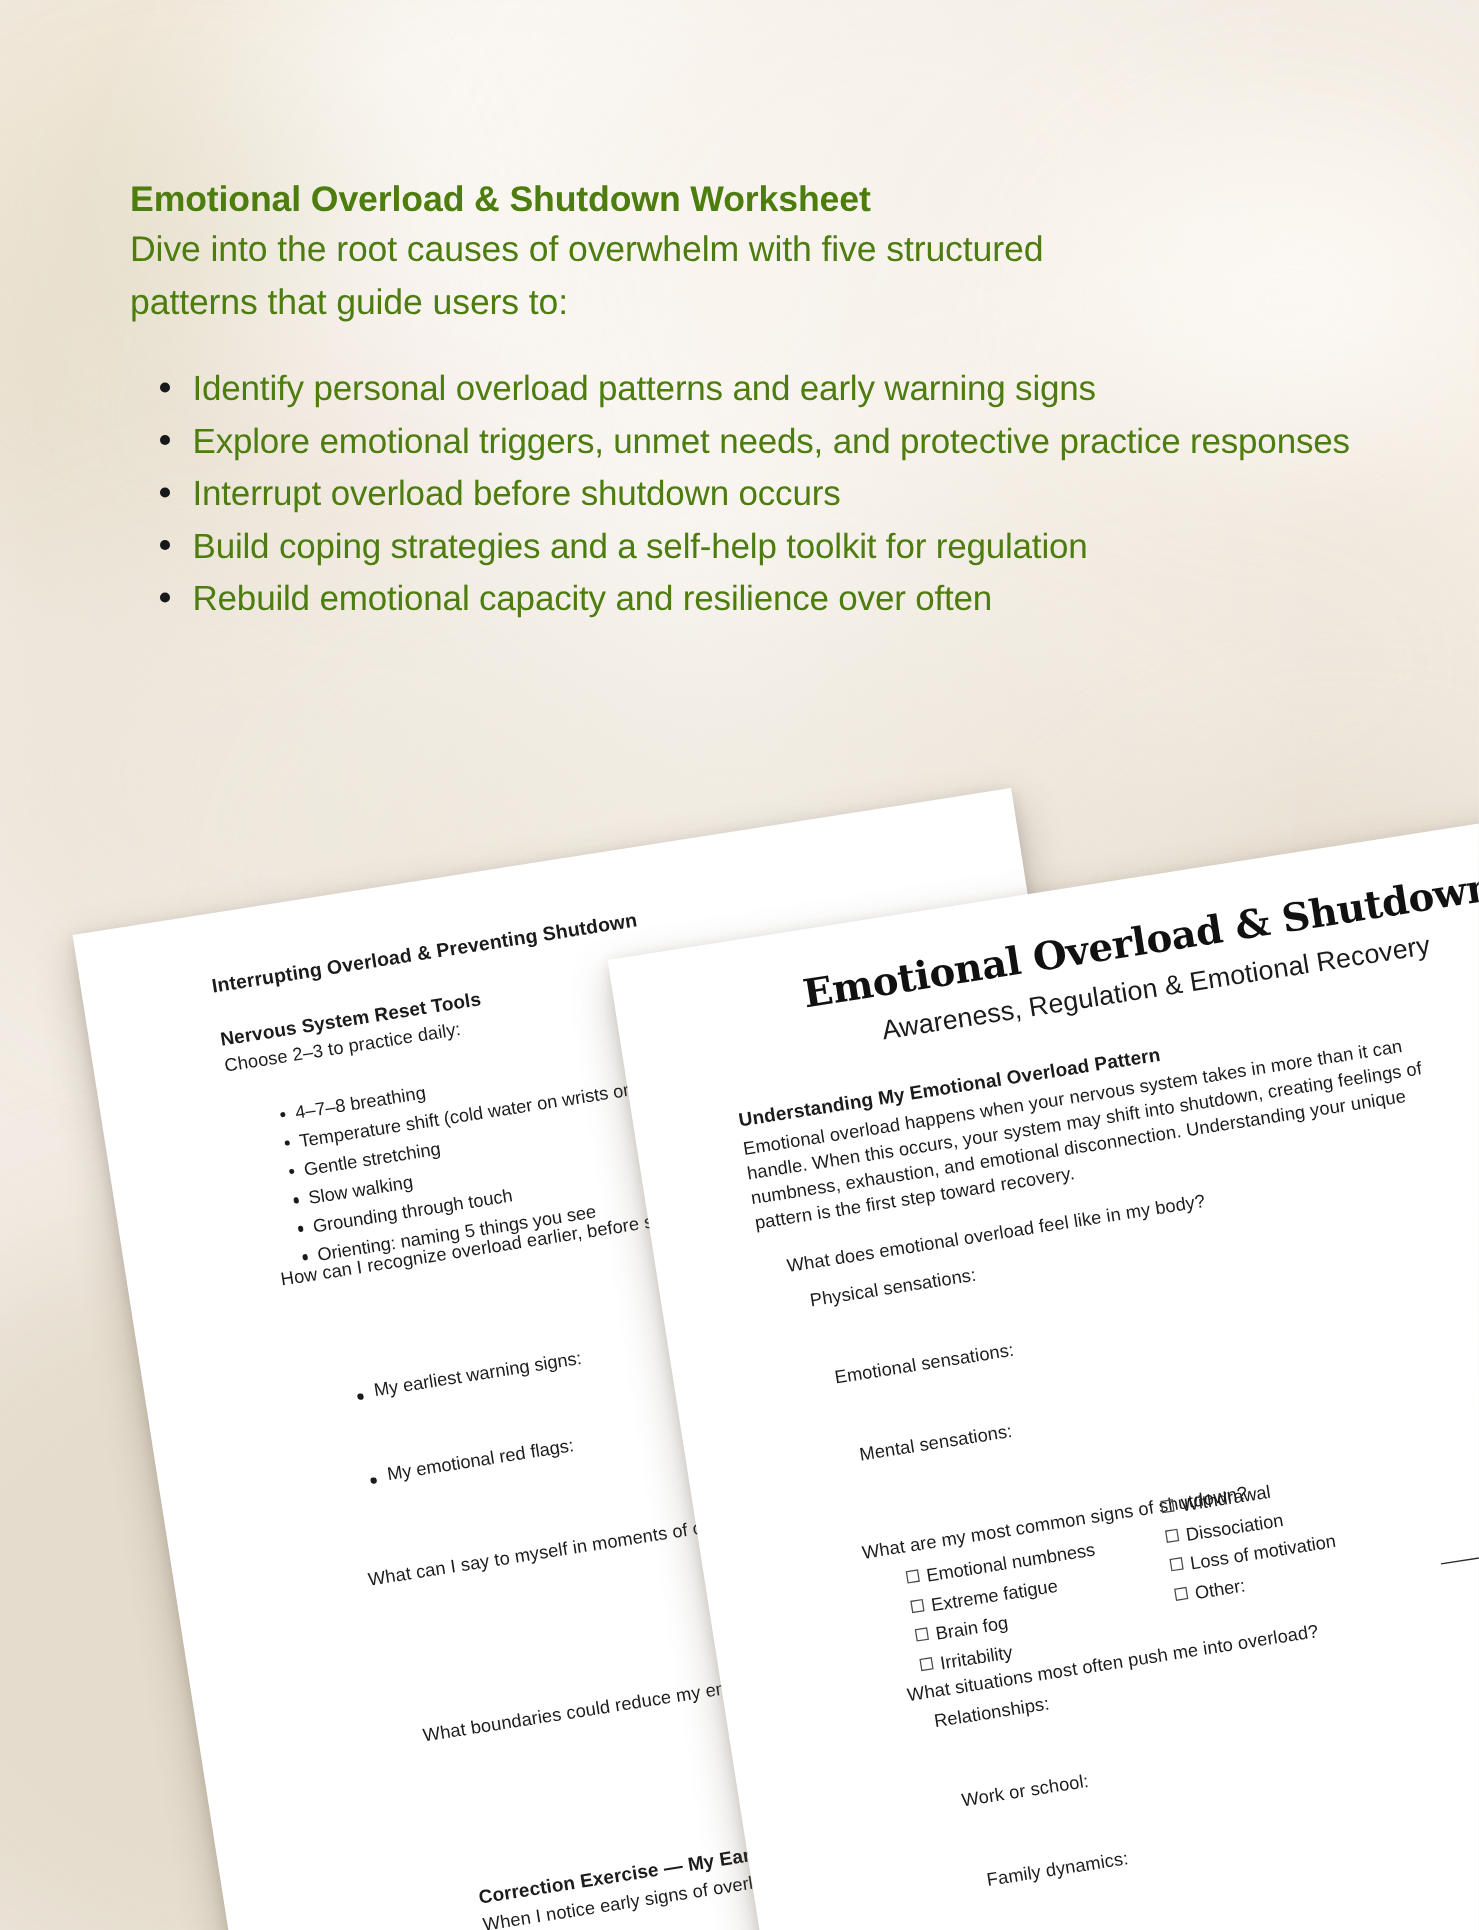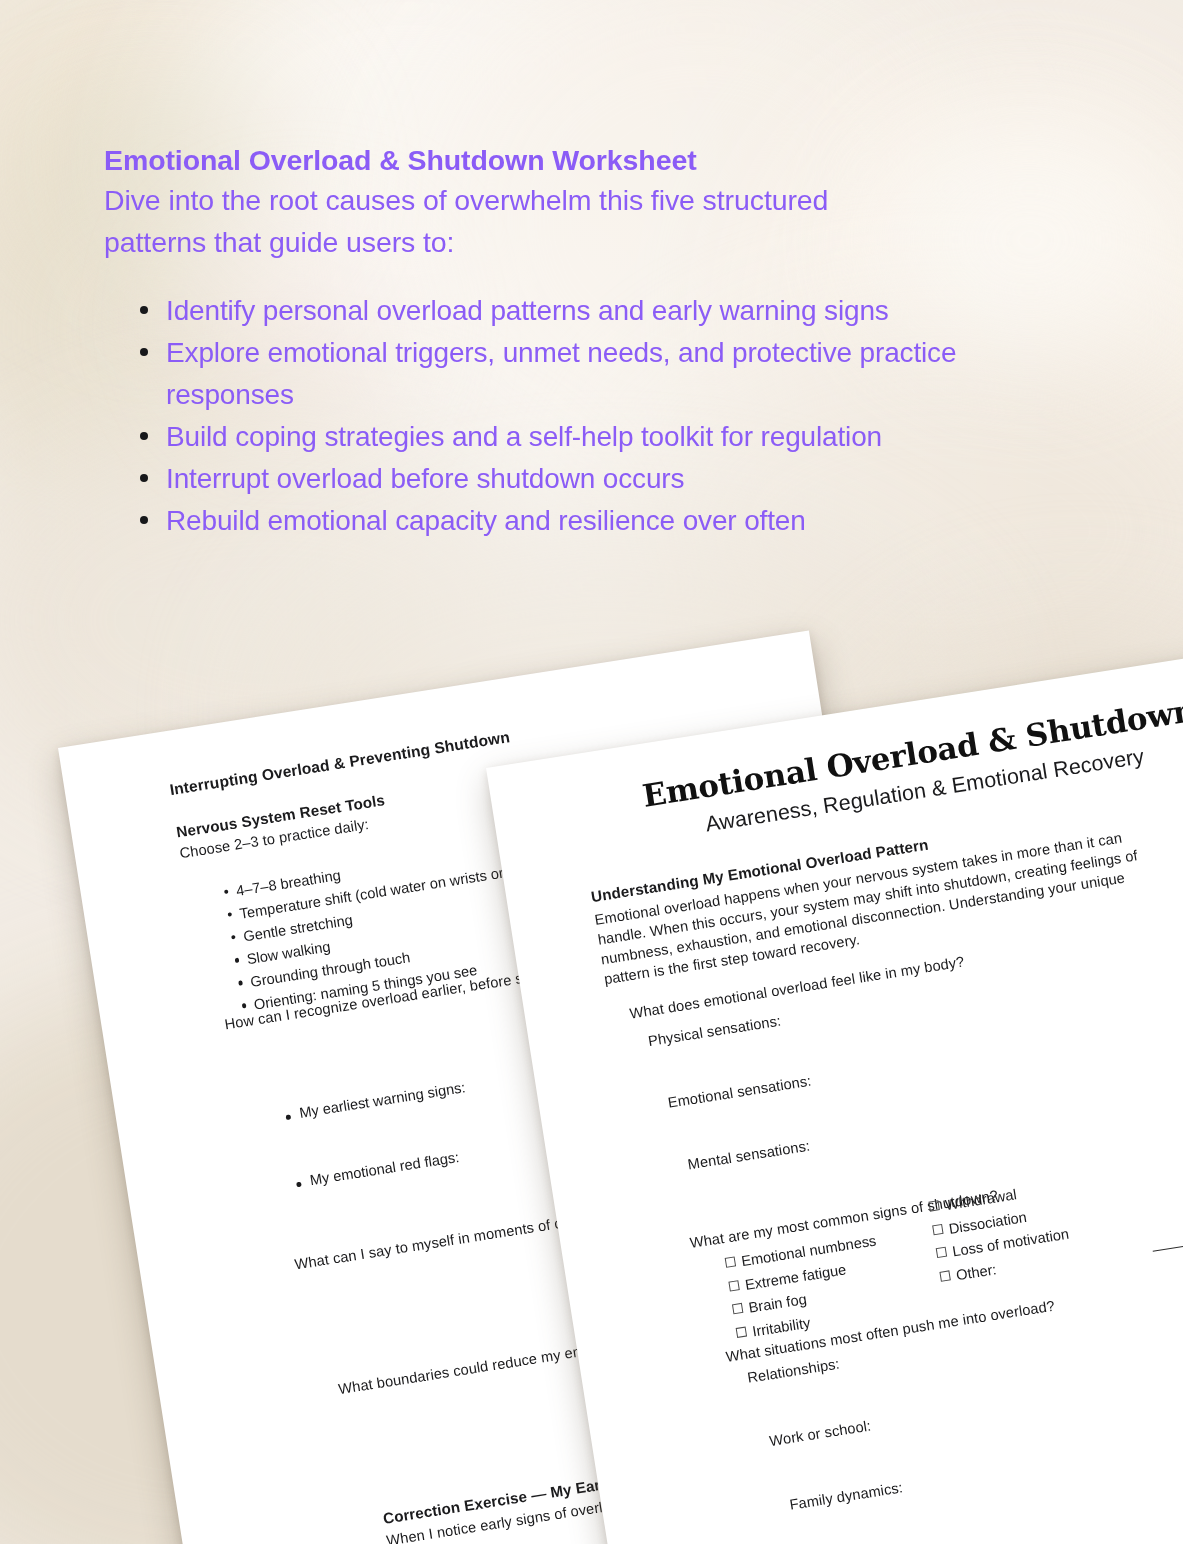--- a/index.html
+++ b/index.html
@@ -21,25 +21,25 @@
   #bg .b8{left:260px;top:520px;width:700px;height:380px;background:#e9e0d2;opacity:.8;}
   #bg .b9{left:830px;top:620px;width:500px;height:500px;background:#e6ddcf;opacity:.8;}
   #bg .b10{left:-160px;top:980px;width:700px;height:640px;background:#e4dbcb;opacity:.9;}
   #bg .b11{left:40px;top:60px;width:260px;height:220px;background:#e2dcc6;opacity:.55;}
   #bg .b12{left:880px;top:120px;width:300px;height:240px;background:#fdfbf7;opacity:.7;}
   #bg .b13{left:200px;top:230px;width:200px;height:180px;background:#f2e3df;opacity:.5;}
   #bg .vign{position:absolute;inset:0;
     background:radial-gradient(ellipse at 46% 30%, rgba(255,255,255,.42) 0%, rgba(255,255,255,0) 58%);}
 
   
-  #copy{position:absolute;left:104px;top:142px;width:980px;z-index:5;color:#8b5cf6;}
+  #copy{position:absolute;left:104px;top:142px;width:980px;z-index:5;color:#4d7c0f;}
   #copy h1{margin:0;font-size:28.5px;line-height:1.33;font-weight:700;letter-spacing:-.1px;}
   #copy .lede{margin:0;font-size:28.5px;line-height:1.47;font-weight:400;letter-spacing:-.1px;}
   #copy ul{margin:26px 0 0 0;padding:0 0 0 50px;list-style:none;}
-  #copy li{position:relative;font-size:28px;line-height:1.505;font-weight:400;letter-spacing:-.15px;margin-left:12px;}
+  #copy li{position:relative;font-size:28px;line-height:1.505;font-weight:400;letter-spacing:-.15px;}
   #copy li::before{content:"";position:absolute;left:-26px;top:16px;width:8px;height:8px;border-radius:50%;background:#17181a;}
 
   
   .page{position:absolute;background:#ffffff;z-index:6;
         box-shadow:0 14px 34px rgba(92,78,62,.33), 0 3px 10px rgba(92,78,62,.18);}
   #page-back{left:58px;top:748px;width:760px;height:1000px;transform:rotate(-8.9deg);transform-origin:0 0;z-index:6;}
   #page-front{left:486px;top:768px;width:780px;height:1000px;transform:rotate(-8.9deg);transform-origin:0 0;z-index:7;}
   .sheet{position:absolute;inset:0;overflow:hidden;color:#1b1b1d;}
 
   
@@ -79,28 +79,28 @@
   <div class="blob b10"></div>
   <div class="blob b11"></div>
   <div class="blob b12"></div>
   <div class="blob b13"></div>
   <div class="vign"></div>
 </div>
 
 <div id="copy">
   <h1>Emotional Overload &amp; Shutdown Worksheet</h1>
   <p class="lede">
-    <span>Dive into the root causes of overwhelm this five structured</span><br>
+    <span>Dive into the root causes of overwhelm with five structured</span><br>
     <span>patterns that guide users to:</span>
   </p>
   <ul>
     <li>Identify personal overload patterns and early warning signs</li>
     <li>Explore emotional triggers, unmet needs, and protective practice responses</li>
+    <li>Interrupt overload before shutdown occurs</li>
     <li>Build coping strategies and a self-help toolkit for regulation</li>
-    <li>Interrupt overload before shutdown occurs</li>
     <li>Rebuild emotional capacity and resilience over often</li>
   </ul>
 </div>
 
 <div class="page" id="page-back">
   <div class="sheet">
     <div class="bk b" style="left:104px;top:48px;font-size:15.6px;">Interrupting Overload &amp; Preventing Shutdown</div>
 
     <div class="bk b" style="left:104px;top:92px;font-size:15.2px;">Nervous System Reset Tools</div>
     <div class="bk" style="left:104px;top:114px;">Choose 2–3 to practice daily:</div>

